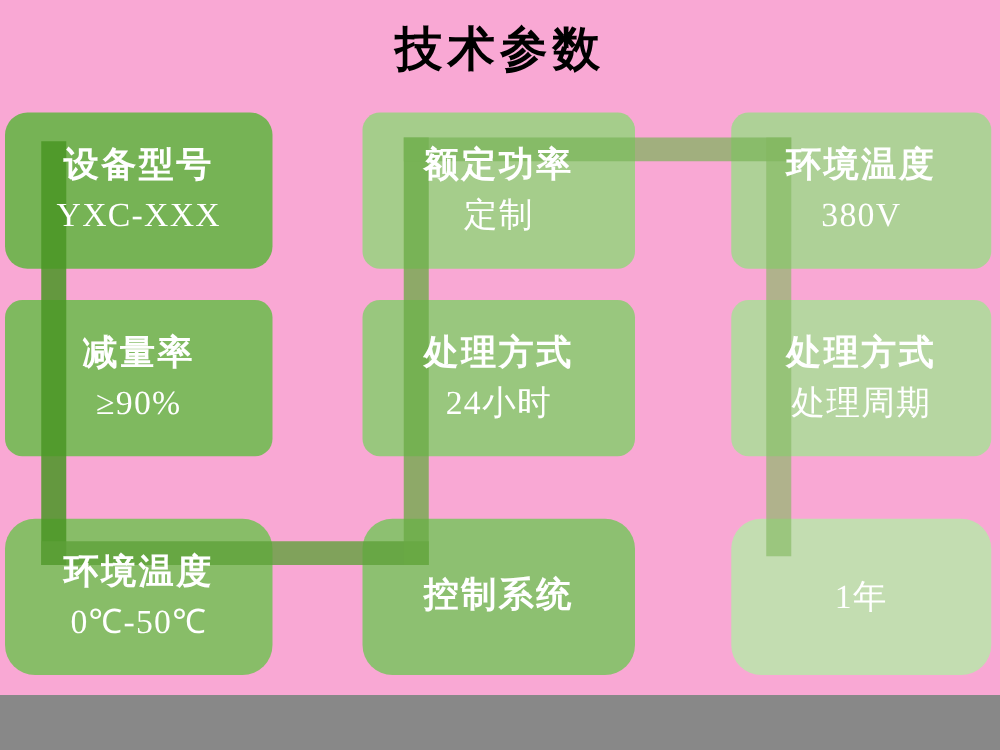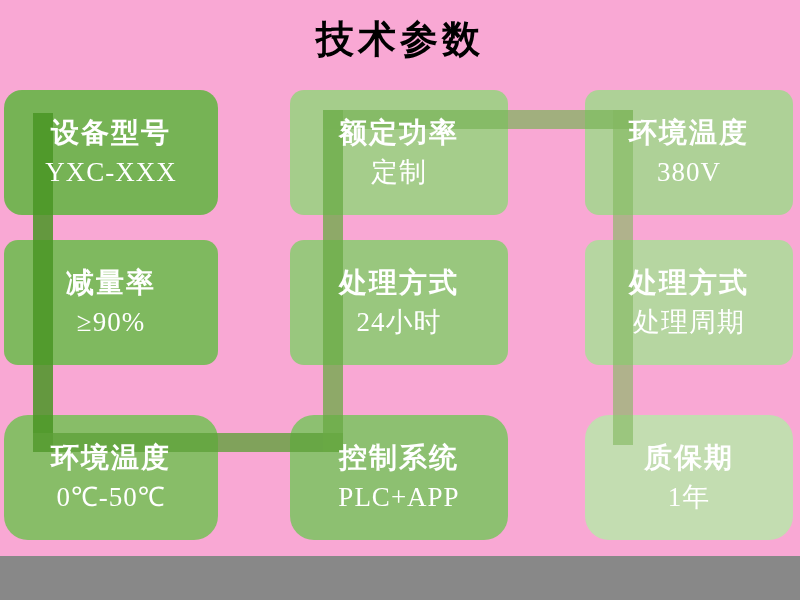--- a/index.html
+++ b/index.html
@@ -104,39 +104,37 @@
   </div>
   <div class="pbox col2 row2" style="background: rgb(153, 199, 126);">
     <div class="txt">
       <span class="label">处理方式</span>
       <span class="value">24小时</span>
     </div>
   </div>
   <div class="pbox col2 row3" style="background: rgb(141, 192, 113);">
     <div class="txt">
       <span class="label">控制系统</span>
-      <span class="value">PLC+APP</span>
     </div>
   </div>
 
   <div class="pbox col3 row1" style="background: rgb(174, 209, 151);">
     <div class="txt">
       <span class="label">环境温度</span>
       <span class="value">380V</span>
     </div>
   </div>
   <div class="pbox col3 row2" style="background: rgb(182, 214, 161);">
     <div class="txt">
       <span class="label">处理方式</span>
       <span class="value">处理周期</span>
     </div>
   </div>
   <div class="pbox col3 row3" style="background: rgb(195, 221, 177);">
     <div class="txt">
-      <span class="label">质保期</span>
       <span class="value">1年</span>
     </div>
   </div>
 
   <div class="seg" id="seg-col1-vertical" style="background: rgba(74, 149, 37, 0.85);"></div>
   <div class="seg" id="seg-row3-horizontal" style="background: rgba(94, 160, 56, 0.78);"></div>
   <div class="seg" id="seg-col2-vertical" style="background: rgba(105, 169, 68, 0.75);"></div>
   <div class="seg" id="seg-row1-horizontal" style="background: rgba(120, 178, 85, 0.68);"></div>
   <div class="seg" id="seg-col3-vertical" style="background: rgba(130, 184, 95, 0.62);"></div>
 

